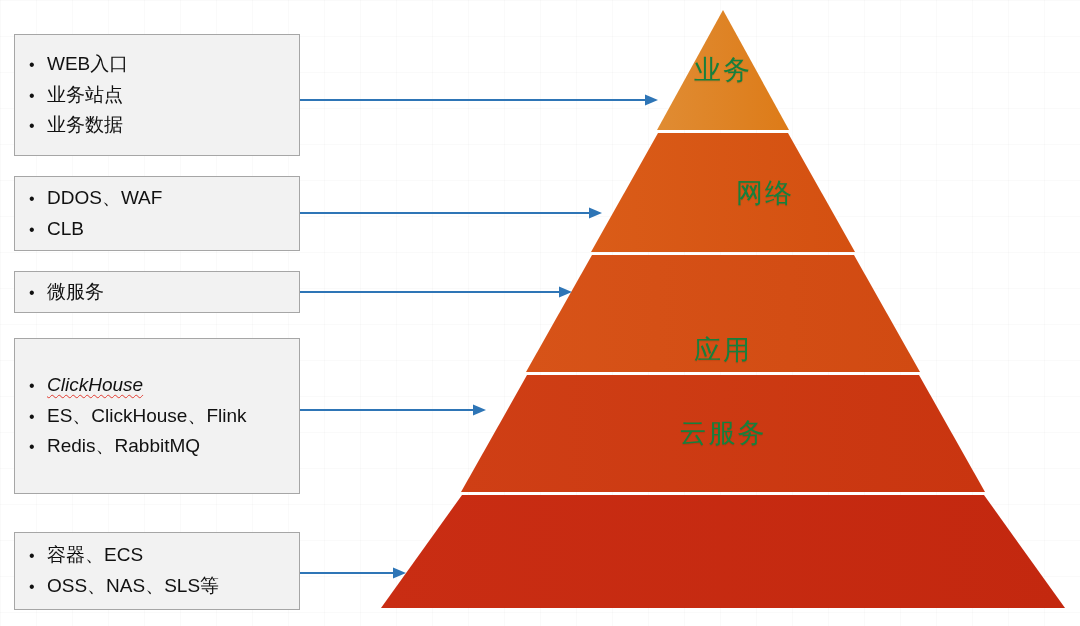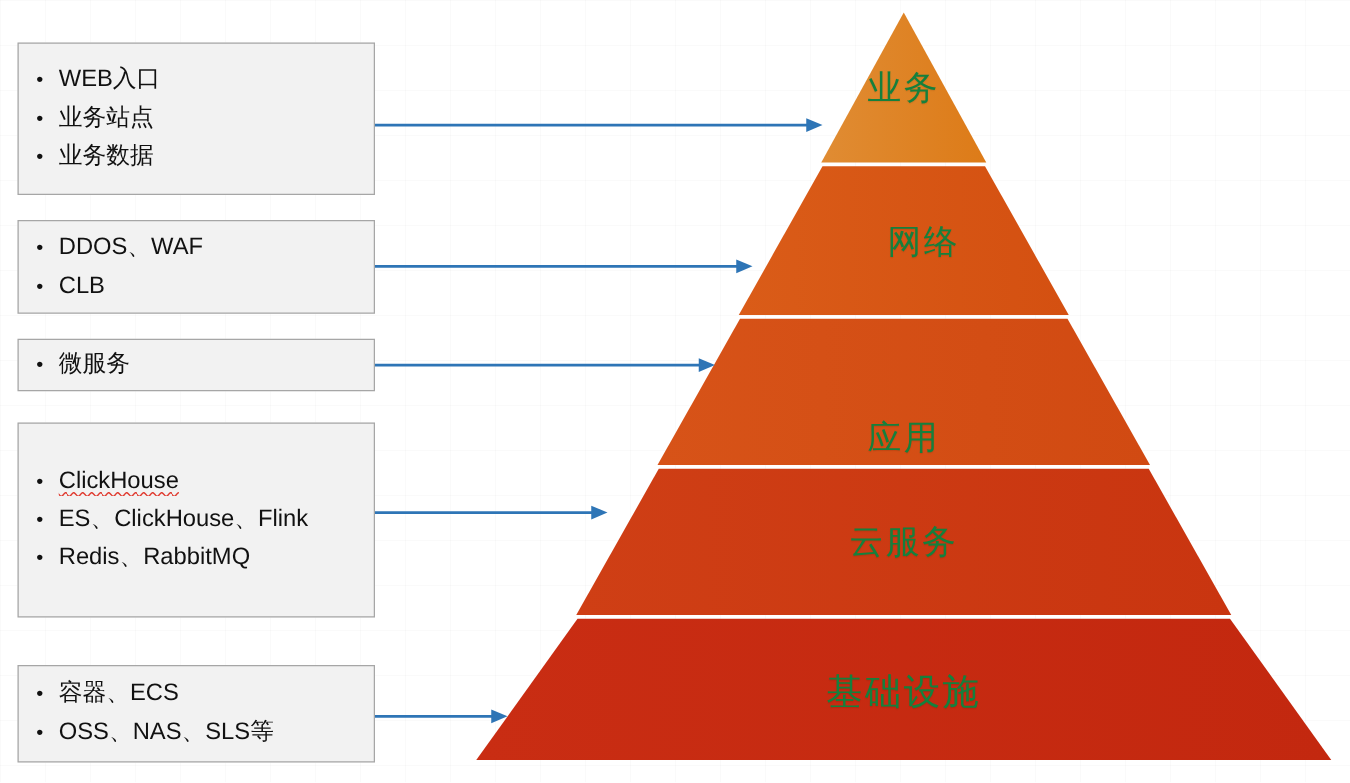--- a/index.html
+++ b/index.html
@@ -46,21 +46,21 @@
     white-space: nowrap;
   }
   .bullet-dot {
     flex: 0 0 auto;
     width: 18px;
     font-size: 16px;
     line-height: inherit;
     color: #111111;
   }
   .bullet-text { flex: 1 1 auto; }
-  .bullet-text .wrap2 { display: block; }
+  .bullet-text .wrap2 { display: block; font-style: italic; }
   .misspell {
     text-decoration: underline wavy #E03A2F;
     text-underline-offset: 3px;
     text-decoration-thickness: 1px;
   }
 
   
   .connector {
     position: absolute;
     height: 14px;
@@ -123,24 +123,23 @@
     <polygon points="658,133 788,133 855,252 591,252" fill="url(#g2)"></polygon>
 
     <polygon points="592,255 854,255 920,372 526,372" fill="url(#g3)"></polygon>
 
     <polygon points="527,375 919,375 985,492 461,492" fill="url(#g4)"></polygon>
 
     <polygon points="462,495 984,495 1065,608 381,608" fill="url(#g5)"></polygon>
   </svg>
 
   <div class="tier-label" style="left:723px; top:70px;">业务</div>
-  <div class="tier-label" style="left:739px; top:193px;">网络</div>
+  <div class="tier-label" style="left:765px; top:193px;">网络</div>
   <div class="tier-label" style="left:723px; top:313px;margin-top:37px;">应用</div>
   <div class="tier-label" style="left:723px; top:433px;">云服务</div>
-  <div class="tier-label big" style="left:723px; top:554px;">基础设施</div>
 
   <div class="callout" style="left:14px; top:34px; width:286px; height:122px;">
     <div class="bullet-row">
       <span class="bullet-dot">•</span>
       <span class="bullet-text">WEB入口</span>
     </div>
     <div class="bullet-row">
       <span class="bullet-dot">•</span>
       <span class="bullet-text">业务站点</span>
     </div>

